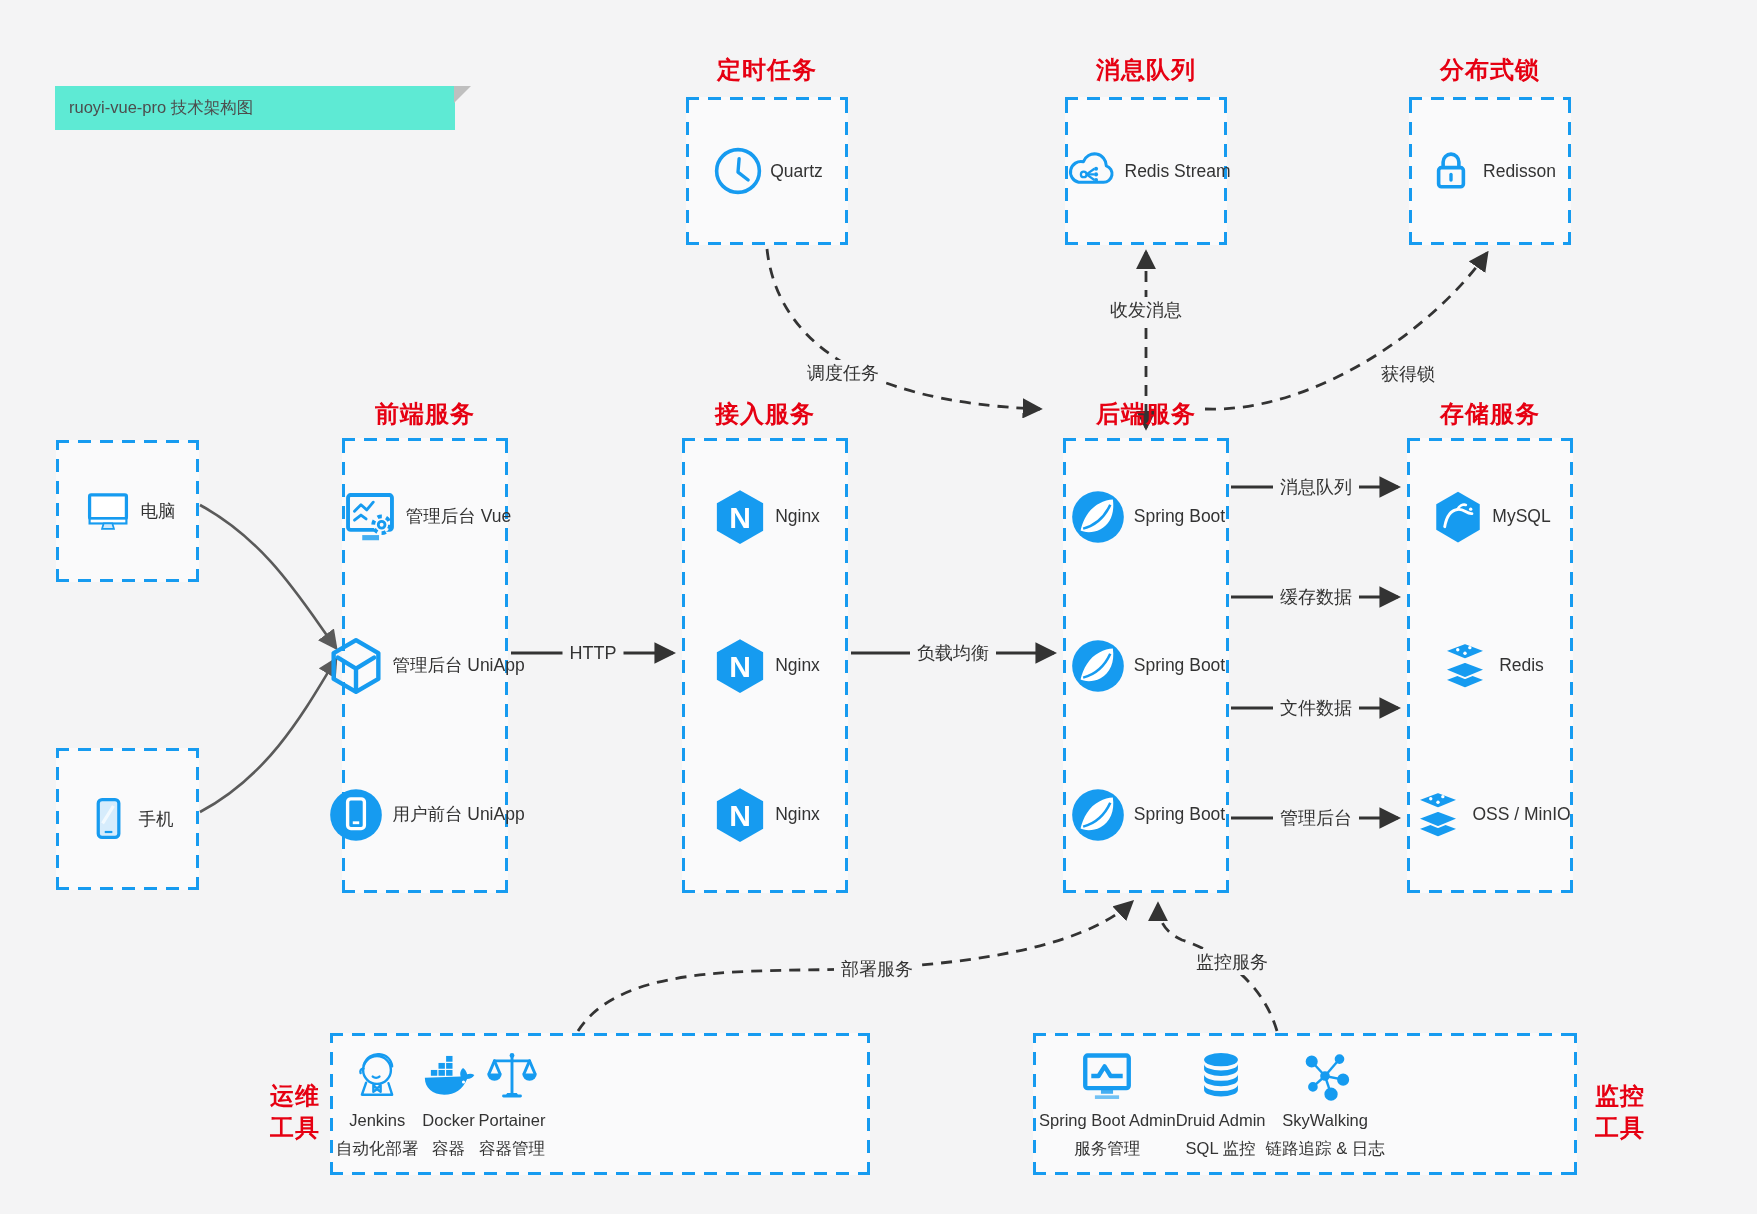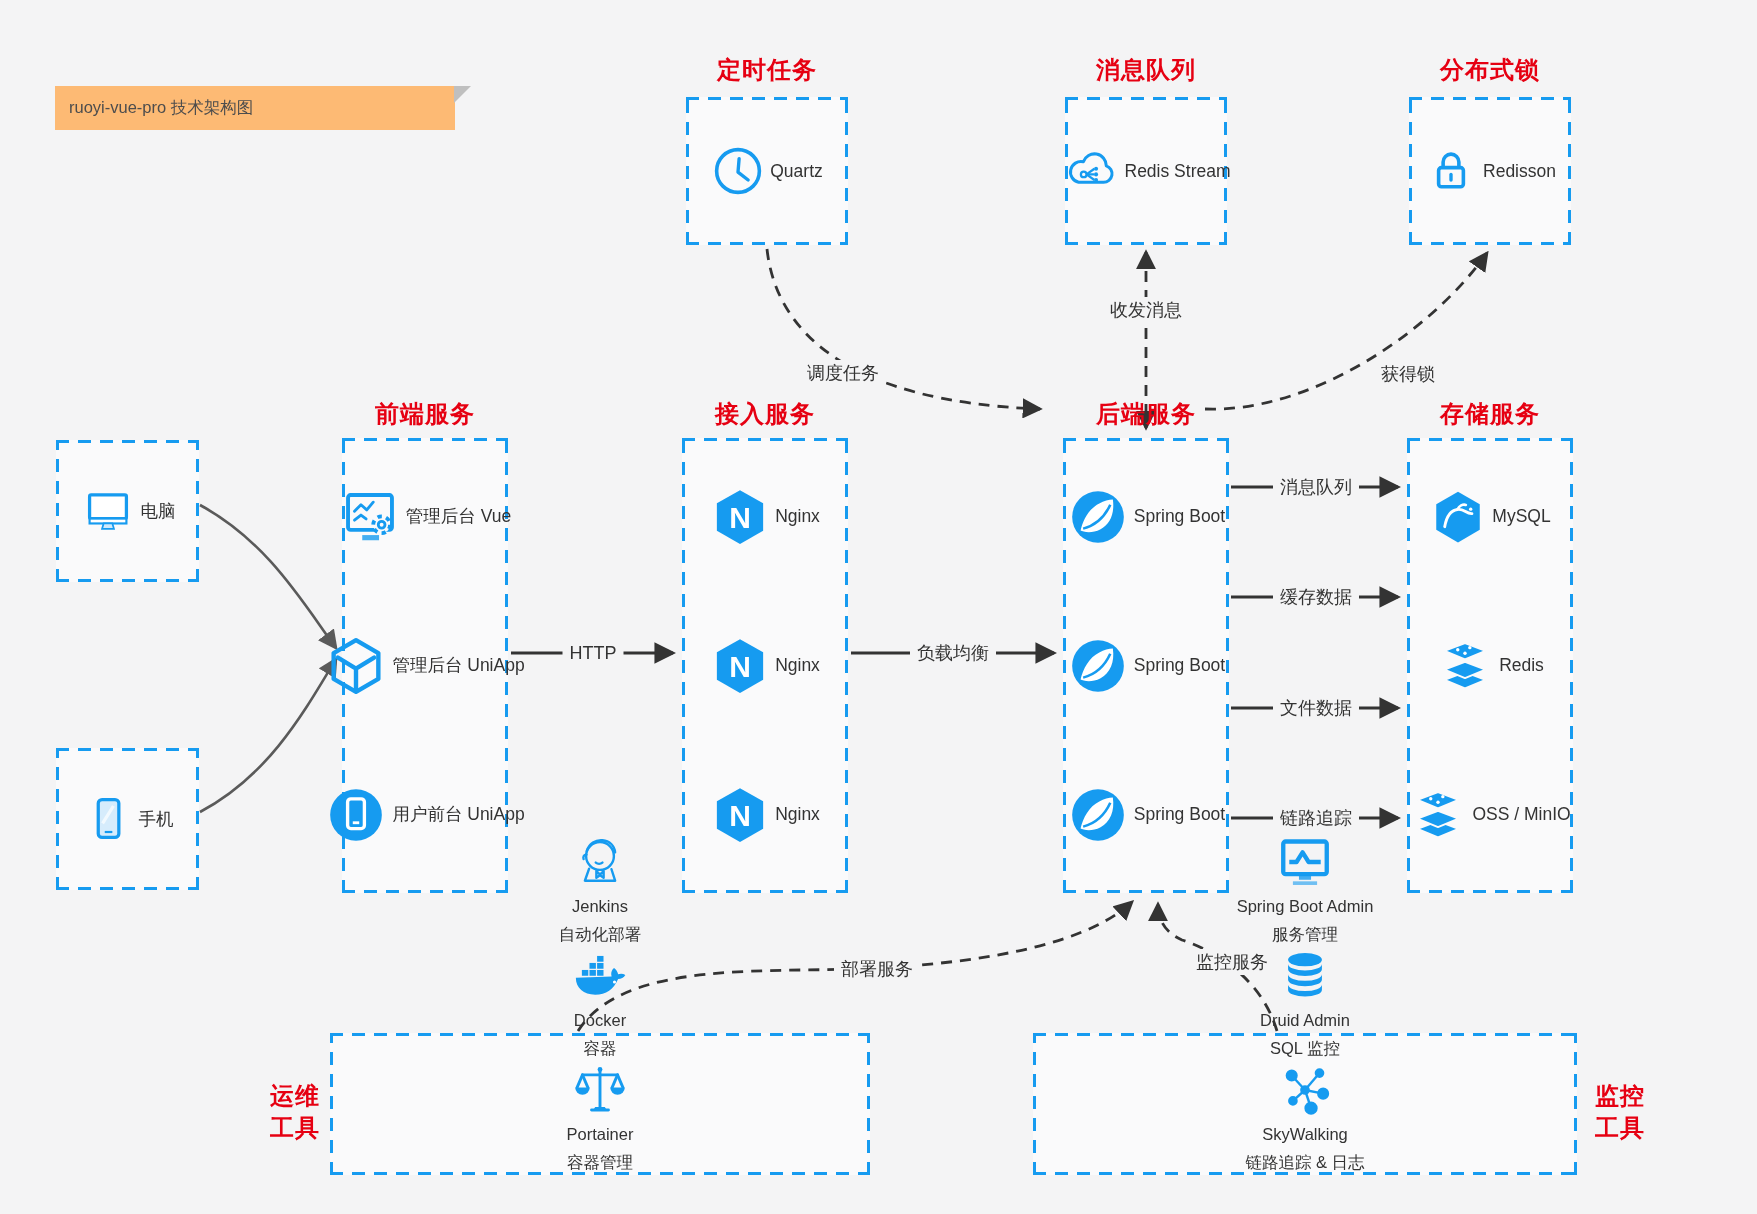--- a/index.html
+++ b/index.html
@@ -18,29 +18,29 @@
     background-image:
       repeating-linear-gradient(90deg,var(--accent) 0 13px,transparent 13px 22px),
       repeating-linear-gradient(90deg,var(--accent) 0 13px,transparent 13px 22px),
       repeating-linear-gradient(0deg,var(--accent) 0 13px,transparent 13px 22px),
       repeating-linear-gradient(0deg,var(--accent) 0 13px,transparent 13px 22px);
     background-size:100% 3.4px,100% 3.4px,3.4px 100%,3.4px 100%;
     background-position:0 0,0 100%,0 0,100% 0;
     background-repeat:no-repeat;
   }
   .vbox{display:flex;flex-direction:column;align-items:center;justify-content:space-around;padding:4px 0;box-sizing:border-box;}
-  .hbox{display:flex;flex-direction:column;align-items:center;justify-content:flex-end;box-sizing:border-box;padding:0 6px;}
+  .hbox{display:flex;align-items:center;justify-content:flex-start;box-sizing:border-box;padding:0 6px;}
   .item{display:flex;flex-direction:row;align-items:center;gap:5px;}
   .ilabel{font-size:17.5px;color:var(--text);white-space:nowrap;line-height:21px;}
   .item2{display:flex;flex-direction:column;align-items:center;gap:4px;}
   .ilabel2{font-size:16.5px;color:var(--text);text-align:center;line-height:1.45;white-space:nowrap;}
   .red-title{position:absolute;z-index:3;color:var(--red);font-weight:bold;font-size:24px;text-align:center;letter-spacing:1px;line-height:1.35;}
   .elabel{position:absolute;z-index:4;transform:translate(-50%,-50%);background:var(--bg);color:var(--text);
           font-size:18px;padding:1px 7px;white-space:nowrap;}
-  .note{position:absolute;left:55px;top:86px;width:372px;z-index:3;background:#fdba74;
+  .note{position:absolute;left:55px;top:86px;width:372px;z-index:3;background:#5eead4;
         padding:9px 14px;font-size:16.5px;color:#4d4d4d;line-height:1.55;}
   .note .fold{position:absolute;right:-16px;top:0;width:0;height:0;
         border-top:17px solid #BFBFBF;border-right:17px solid transparent;}
   .icon{flex:none;display:block;}
 </style>
 </head>
 <body>
 
 <div class="canvas">
 
@@ -369,20 +369,20 @@
   <div class="red-title" style="left:1591px;top:1080px;width:58px">
     <div>监控</div>
     <div>工具</div>
   </div>
 
   <div class="elabel" style="left:593px;top:653px">HTTP</div>
   <div class="elabel" style="left:953px;top:653px">负载均衡</div>
   <div class="elabel" style="left:1316px;top:487px">消息队列</div>
   <div class="elabel" style="left:1316px;top:597px">缓存数据</div>
   <div class="elabel" style="left:1316px;top:708px">文件数据</div>
-  <div class="elabel" style="left:1316px;top:818px">链路追踪</div>
+  <div class="elabel" style="left:1316px;top:818px">管理后台</div>
   <div class="elabel" style="left:843px;top:373px">调度任务</div>
   <div class="elabel" style="left:1146px;top:310px">收发消息</div>
   <div class="elabel" style="left:1408px;top:374px">获得锁</div>
   <div class="elabel" style="left:877px;top:969px">部署服务</div>
   <div class="elabel" style="left:1232px;top:962px">监控服务</div>
 
 </div>
 
 </body></html>

